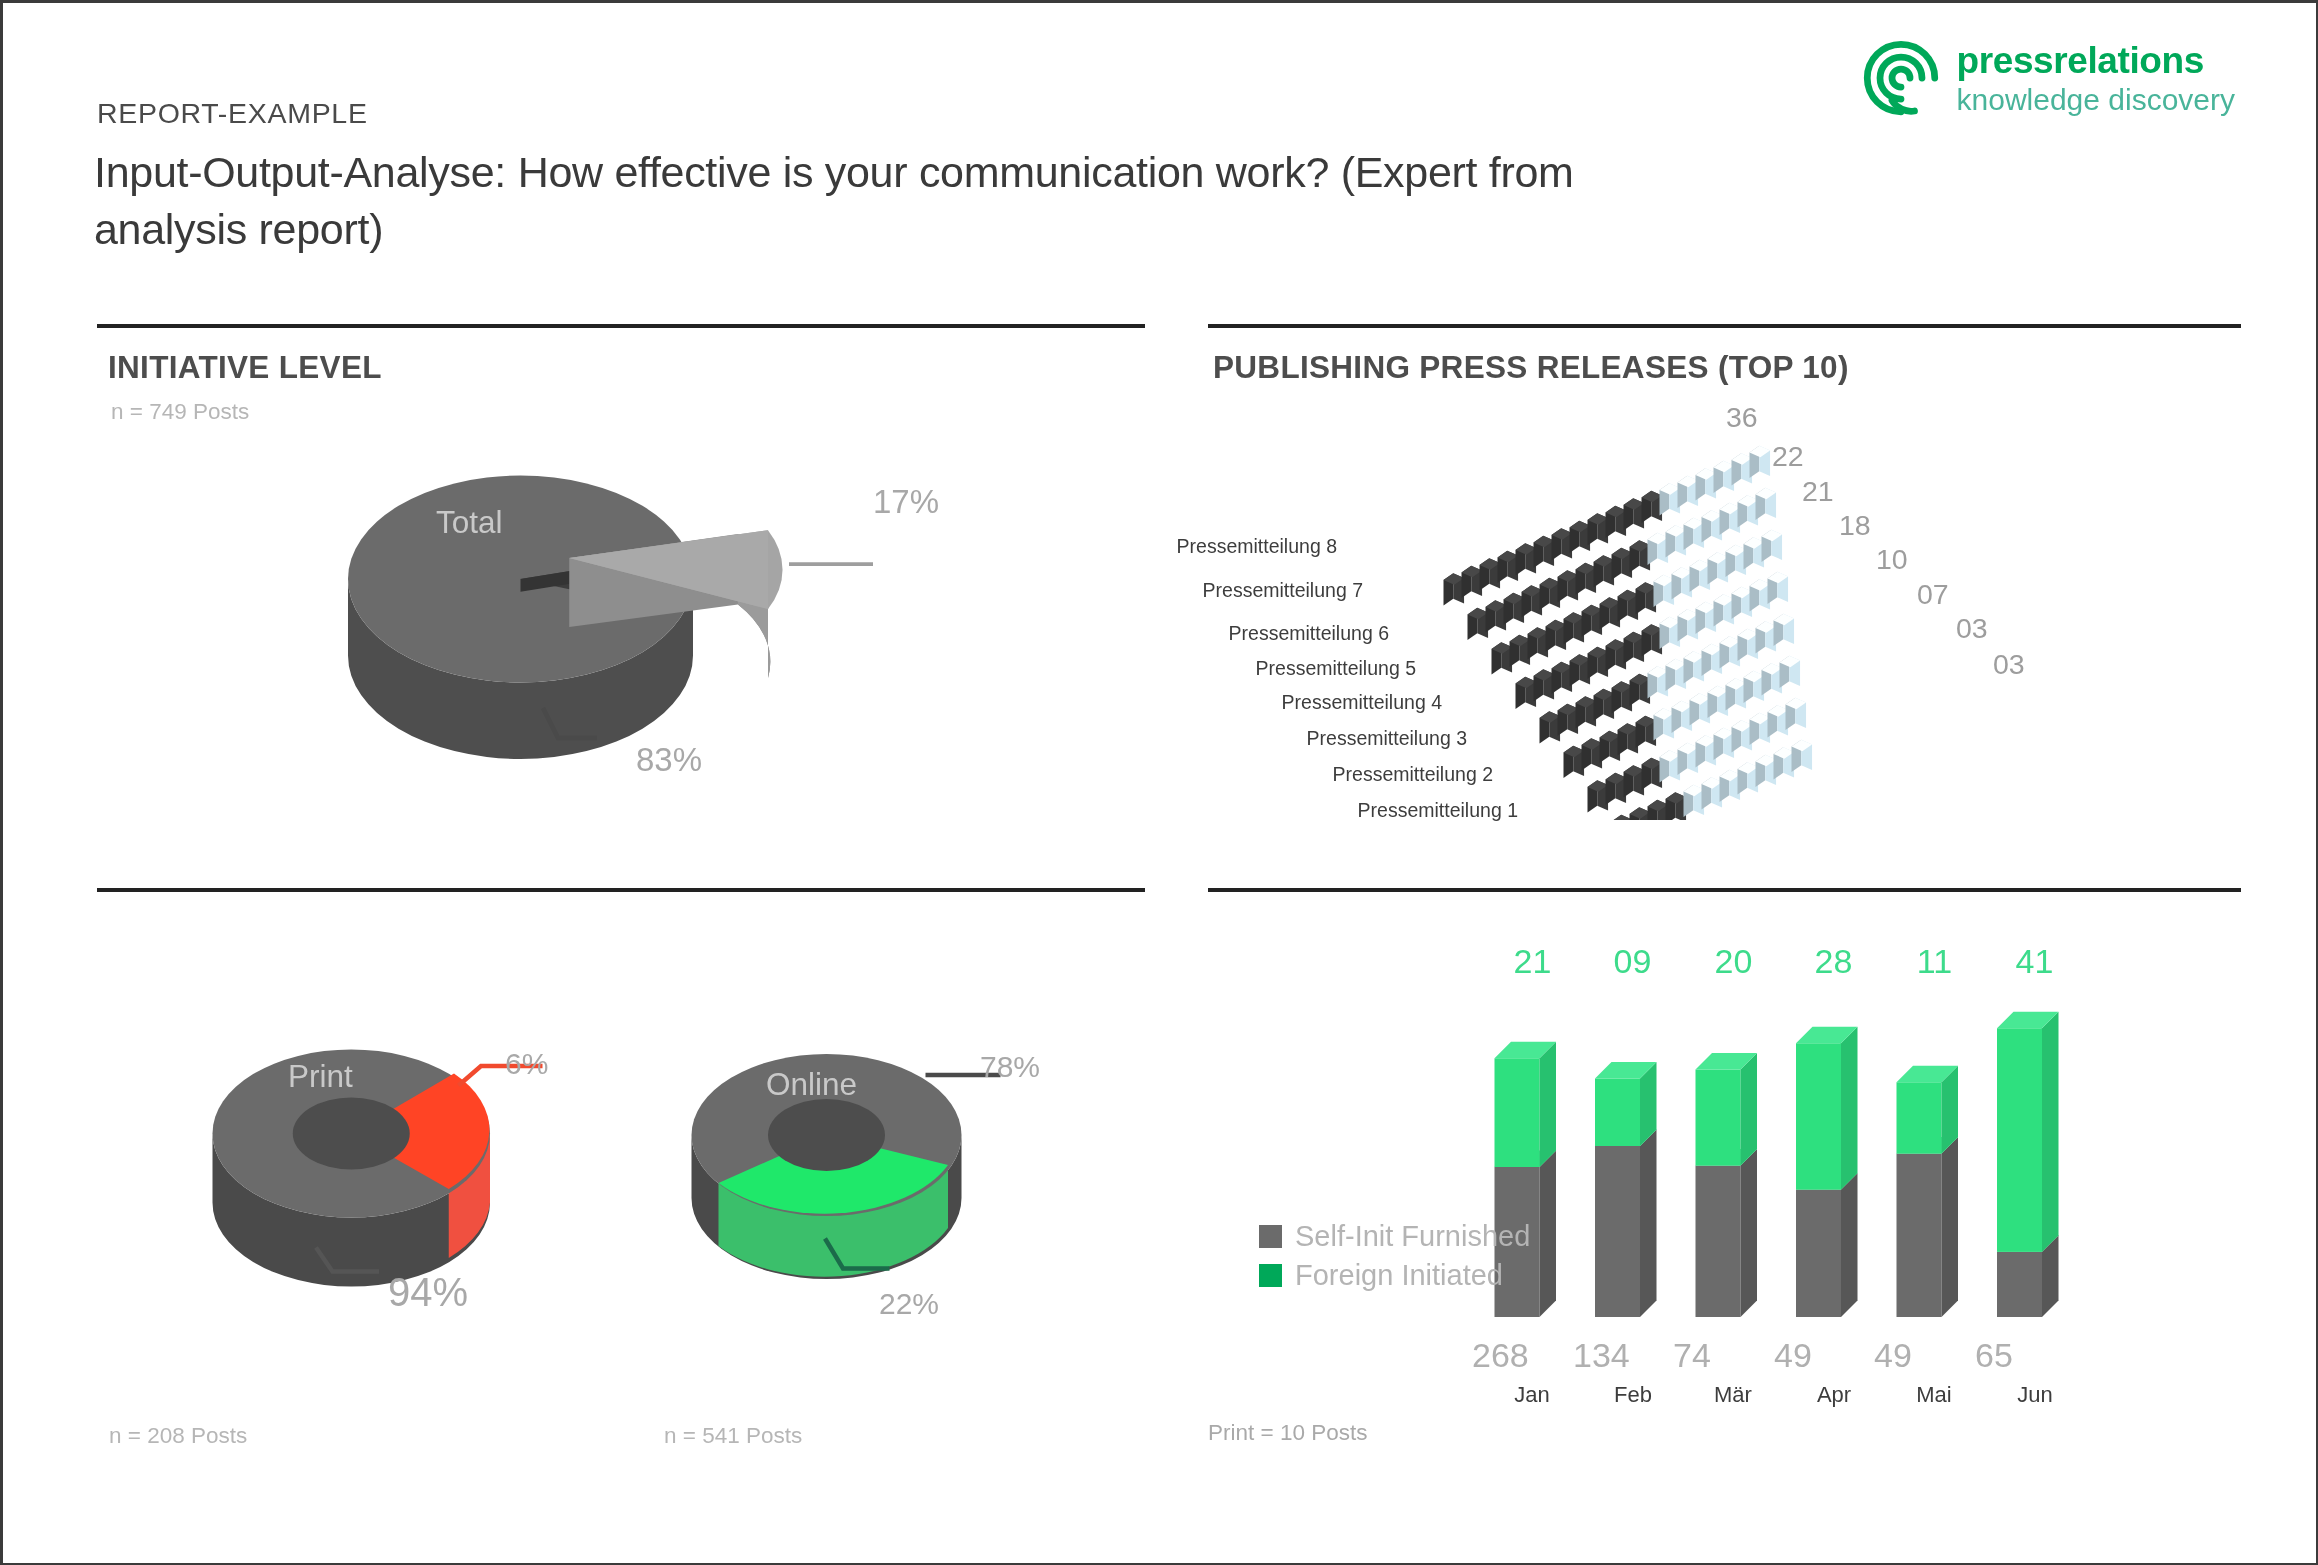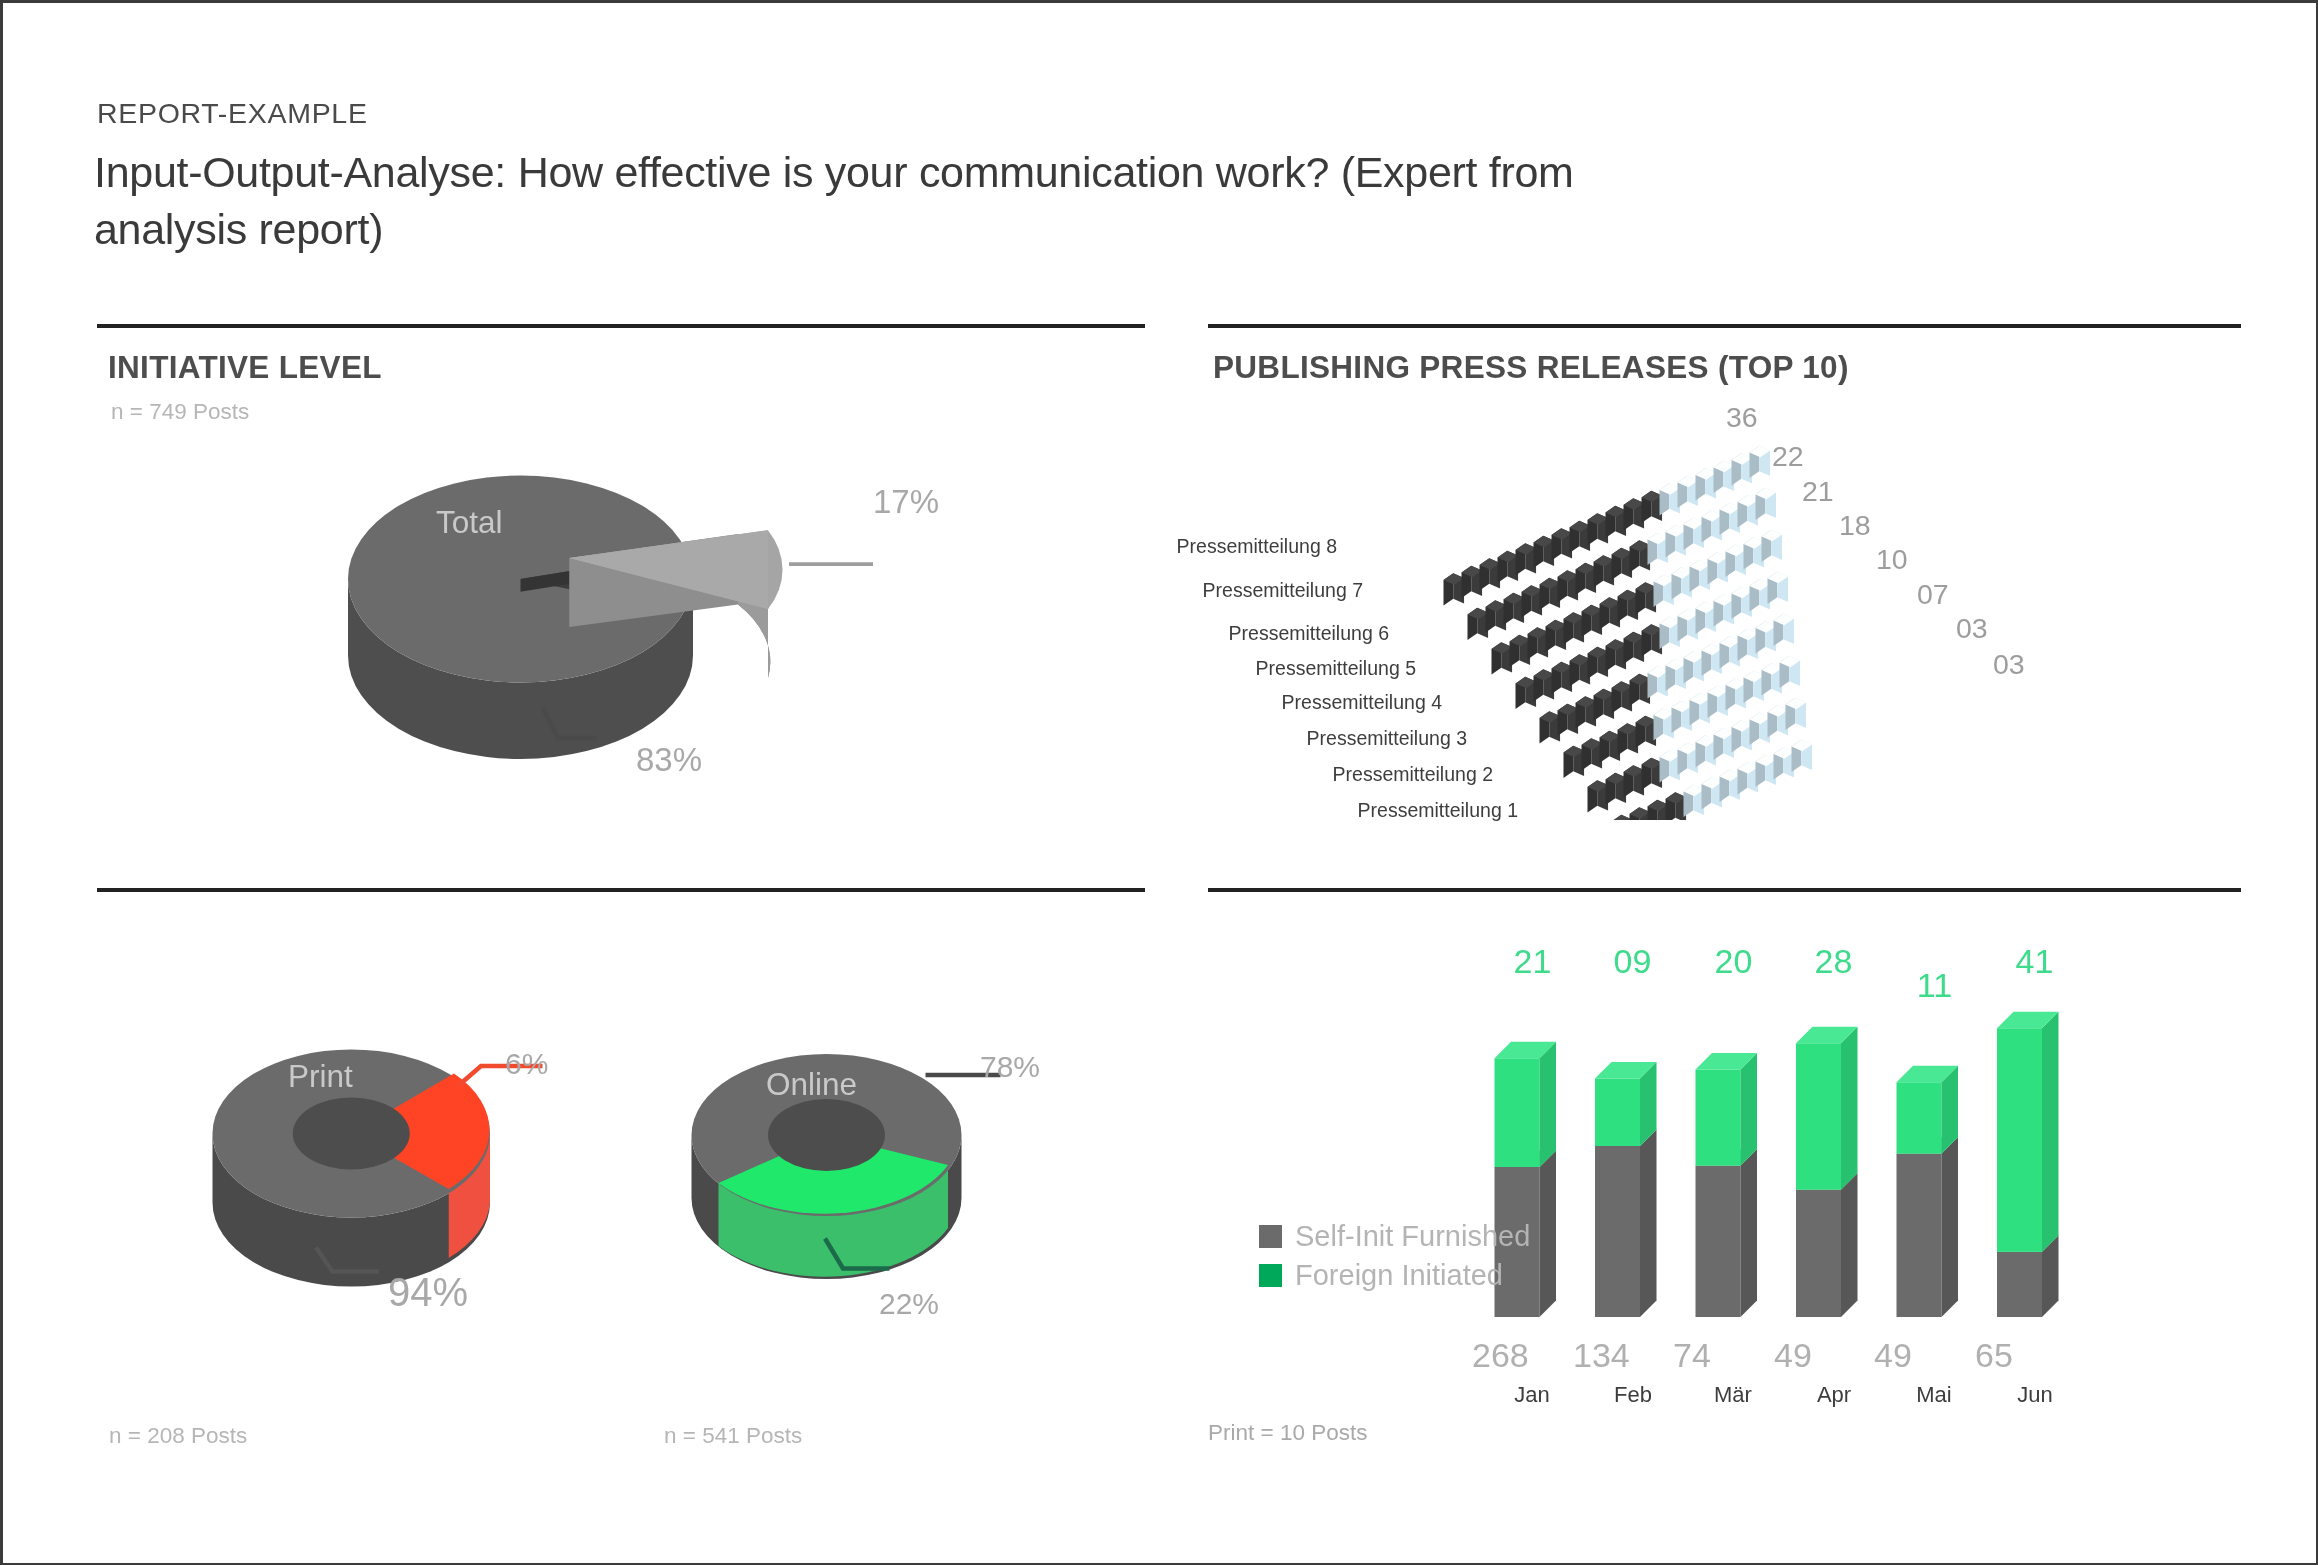--- a/index.html
+++ b/index.html
@@ -114,20 +114,36 @@
   .legend-tx { font-size: 29px; color: #b4b4b4; }
 </style>
 </head>
 <body>
 
 <div id="page">
 
   <div class="kicker">REPORT-EXAMPLE</div>
   <div class="maintitle">Input-Output-Analyse: How effective is your communication work? (Expert from analysis report)</div>
 
+  <div class="logo">
+    <span class="logo-mark">
+      <svg width="78" height="78" viewBox="0 0 104 104">
+        <g fill="none" stroke="#00a859" stroke-width="9" stroke-linecap="round">
+          <path d="M52 97 A45 45 0 1 1 97 52"></path>
+          <path d="M52 80 A28 28 0 1 1 80 52"></path>
+          <path d="M52 64 A12 12 0 1 1 64 52"></path>
+        </g>
+        <path d="M40 82 A30 30 0 0 0 70 96" fill="none" stroke="#00a859" stroke-width="9" stroke-linecap="round"></path>
+      </svg>
+    </span>
+    <span class="logo-text">
+      <span class="logo-name">pressrelations</span>
+      <span class="logo-sub">knowledge discovery</span>
+    </span>
+  </div>
 
   <div class="rule tl"></div>
   <div class="rule tr"></div>
   <div class="rule bl"></div>
   <div class="rule br"></div>
 
   <div class="sec-title tl">INITIATIVE LEVEL</div>
   <div class="sec-title tr">PUBLISHING PRESS RELEASES (TOP 10)</div>
   <div class="n-note total">n = 749 Posts</div>
 
@@ -856,21 +872,21 @@
           <path d="M760,67 L782,45 L782,343 L760,365 Z" fill="#27c16f"></path>
           <path d="M700,67 L722,45 L782,45 L760,67 Z" fill="#48e894"></path>
         </g>
       </svg>
   </div>
 
   <div class="bar-top" style="left:1477px; top:939px;">21</div>
   <div class="bar-top" style="left:1577px; top:939px;">09</div>
   <div class="bar-top" style="left:1678px; top:939px;">20</div>
   <div class="bar-top" style="left:1778px; top:939px;">28</div>
-  <div class="bar-top" style="left:1879px; top:939px;margin-top:24px;">11</div>
+  <div class="bar-top" style="left:1879px; top:939px;">11</div>
   <div class="bar-top" style="left:1979px; top:939px;">41</div>
 
   <div class="bar-bottom" style="left:1469px; top:1333px;">268</div>
   <div class="bar-bottom" style="left:1570px; top:1333px;">134</div>
   <div class="bar-bottom" style="left:1670px; top:1333px;">74</div>
   <div class="bar-bottom" style="left:1771px; top:1333px;">49</div>
   <div class="bar-bottom" style="left:1871px; top:1333px;">49</div>
   <div class="bar-bottom" style="left:1972px; top:1333px;">65</div>
 
   <div class="bar-month" style="left:1469px; top:1379px;">Jan</div>

